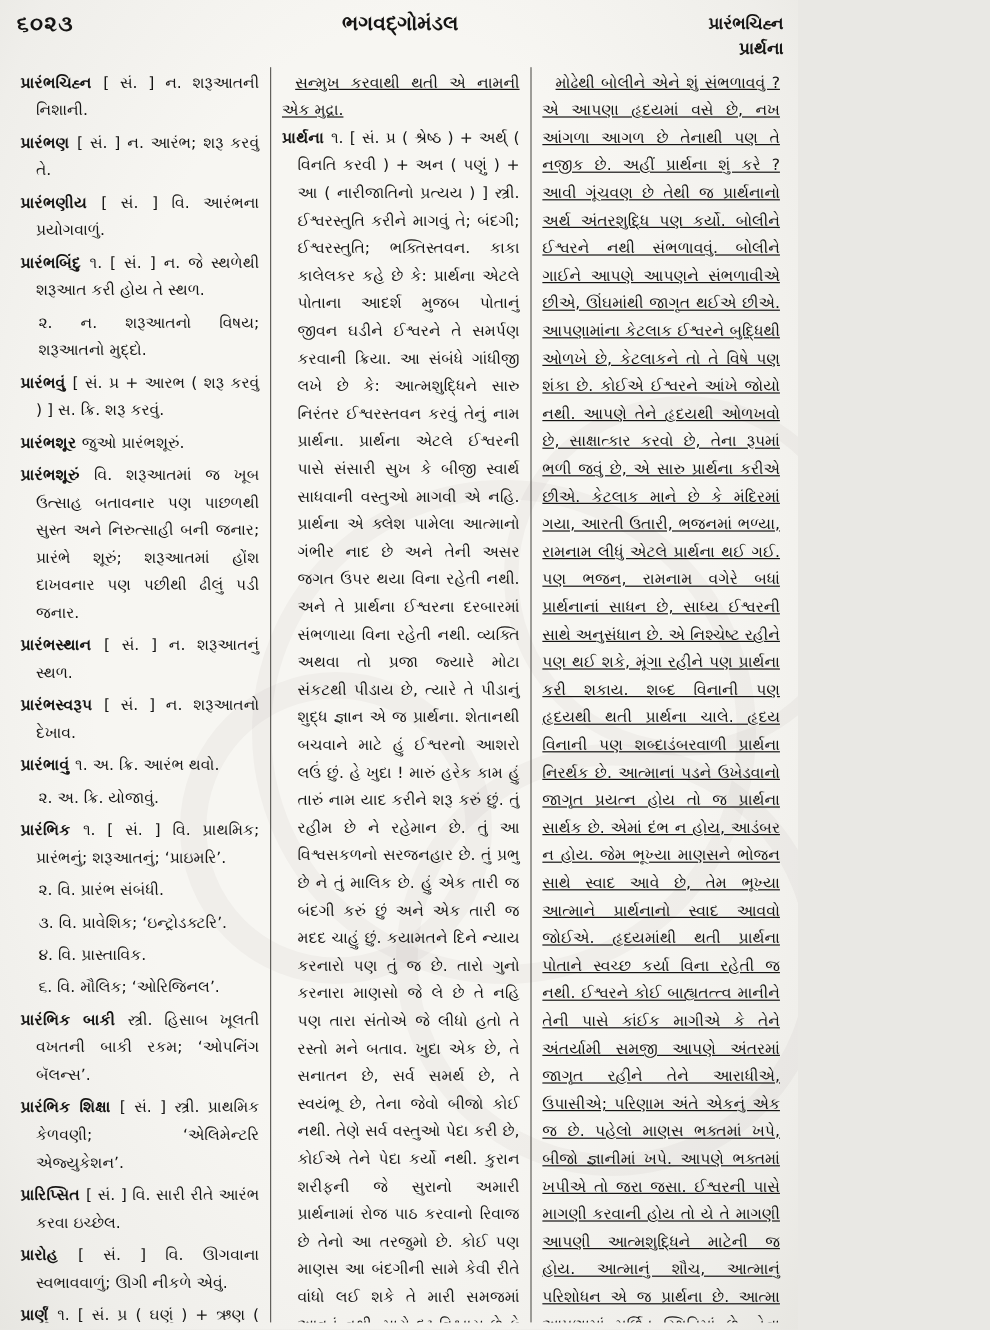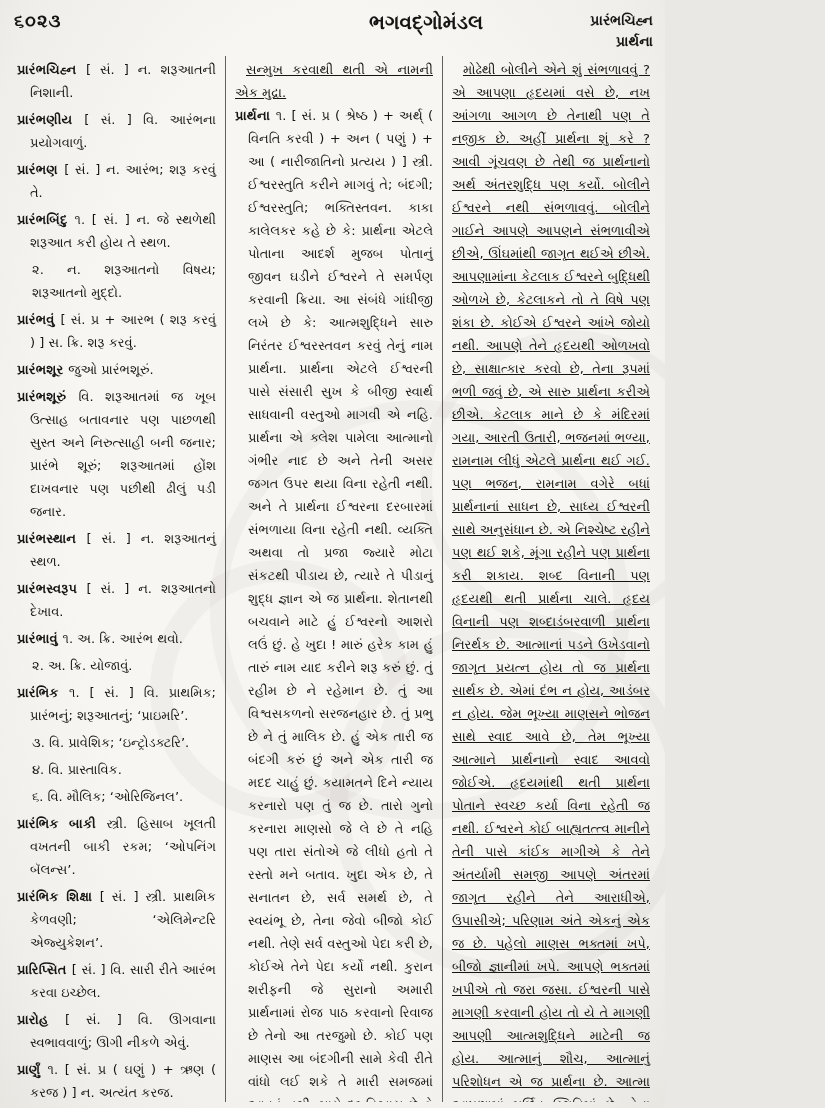--- a/index.html
+++ b/index.html
@@ -29,21 +29,21 @@
   .ring.r4 { width: 360px; height: 360px; left: 330px; top: 620px; border-width: 18px; }
 
   .header {
     position: relative;
     display: flex;
     align-items: flex-start;
     padding: 10px 12px 2px 14px;
     font-weight: bold;
   }
   .page-number { width: 170px; font-size: 18px; letter-spacing: 1px; }
-  .book-title  { flex: 1; text-align: right; font-size: 20px; }
+  .book-title  { flex: 1; text-align: center; font-size: 17px; }
   .guide-words { width: 170px; text-align: right; font-size: 14px; line-height: 1.5; }
 
   .columns {
     position: relative;
     display: flex;
     height: 1048px;
     padding: 2px 6px 0 8px;
   }
   .column {
     width: 33.333%;
@@ -77,32 +77,33 @@
     <div class="book-title">ભગવદ્ગોમંડલ</div>
     <div class="guide-words">
       <div>પ્રારંભચિહ્ન</div>
       <div>પ્રાર્થના</div>
     </div>
   </header>
 
   <main class="columns">
     <section class="column">
         <p class="para entry"><b class="headword">પ્રારંભચિહ્ન </b><span>[ સં. ] ન. શરૂઆતની નિશાની.</span></p>
+        <p class="para entry"><b class="headword">પ્રારંભણ </b><span>[ સં. ] ન. આરંભ; શરૂ કરવું તે.</span></p>
         <p class="para entry"><b class="headword">પ્રારંભણીય </b><span>[ સં. ] વિ. આરંભના પ્રયોગવાળું.</span></p>
-        <p class="para entry"><b class="headword">પ્રારંભણ </b><span>[ સં. ] ન. આરંભ; શરૂ કરવું તે.</span></p>
         <p class="para entry"><b class="headword">પ્રારંભબિંદુ </b><span>૧. [ સં. ] ન. જે સ્થળેથી શરૂઆત કરી હોય તે સ્થળ.</span></p>
         <p class="para sense"><span>૨. ન. શરૂઆતનો વિષય; શરૂઆતનો મુદ્દો.</span></p>
         <p class="para entry"><b class="headword">પ્રારંભવું </b><span>[ સં. પ્ર + આરભ ( શરૂ કરવું ) ] સ. ક્રિ. શરૂ કરવું.</span></p>
         <p class="para entry"><b class="headword">પ્રારંભશૂર </b><span>જુઓ પ્રારંભશૂરું.</span></p>
         <p class="para entry"><b class="headword">પ્રારંભશૂરું </b><span>વિ. શરૂઆતમાં જ ખૂબ ઉત્સાહ બતાવનાર પણ પાછળથી સુસ્ત અને નિરુત્સાહી બની જનાર; પ્રારંભે શૂરું; શરૂઆતમાં હોંશ દાખવનાર પણ પછીથી ઢીલું પડી જનાર.</span></p>
         <p class="para entry"><b class="headword">પ્રારંભસ્થાન </b><span>[ સં. ] ન. શરૂઆતનું સ્થળ.</span></p>
         <p class="para entry"><b class="headword">પ્રારંભસ્વરૂપ </b><span>[ સં. ] ન. શરૂઆતનો દેખાવ.</span></p>
         <p class="para entry"><b class="headword">પ્રારંભાવું </b><span>૧. અ. ક્રિ. આરંભ થવો.</span></p>
         <p class="para sense"><span>૨. અ. ક્રિ. યોજાવું.</span></p>
         <p class="para entry"><b class="headword">પ્રારંભિક </b><span>૧. [ સં. ] વિ. પ્રાથમિક; પ્રારંભનું; શરૂઆતનું; ‘પ્રાઇમરિ’.</span></p>
+        <p class="para sense"><span>૨. વિ. પ્રારંભ સંબંધી.</span></p>
         <p class="para sense"><span>૩. વિ. પ્રાવેશિક; ‘ઇન્ટ્રોડક્ટરિ’.</span></p>
         <p class="para sense"><span>૪. વિ. પ્રાસ્તાવિક.</span></p>
         <p class="para sense"><span>૬. વિ. મૌલિક; ‘ઓરિજિનલ’.</span></p>
         <p class="para entry"><b class="headword">પ્રારંભિક બાકી </b><span>સ્ત્રી. હિસાબ ખૂલતી વખતની બાકી રકમ; ‘ઓપનિંગ બૅલન્સ’.</span></p>
         <p class="para entry"><b class="headword">પ્રારંભિક શિક્ષા </b><span>[ સં. ] સ્ત્રી. પ્રાથમિક કેળવણી; ‘એલિમેન્ટરિ એજ્યુકેશન’.</span></p>
         <p class="para entry"><b class="headword">પ્રારિપ્સિત </b><span>[ સં. ] વિ. સારી રીતે આરંભ કરવા ઇચ્છેલ.</span></p>
         <p class="para entry"><b class="headword">પ્રારોહ </b><span>[ સં. ] વિ. ઊગવાના સ્વભાવવાળું; ઊગી નીકળે એવું.</span></p>
         <p class="para entry"><b class="headword">પ્રાર્ણું </b><span>૧. [ સં. પ્ર ( ઘણું ) + ઋણ ( કરજ ) ] ન. અત્યંત કરજ.</span></p>
         <p class="para sense"><span>૨. વિ. અત્યંત કરજદાર; દેવામાં ડૂબેલું.</span></p>
         <p class="para entry"><b class="headword">પ્રાર્થક </b><span>૧. [ સં. ] પું. દાવો કરનાર માણસ; દાવેદાર.</span></p>

